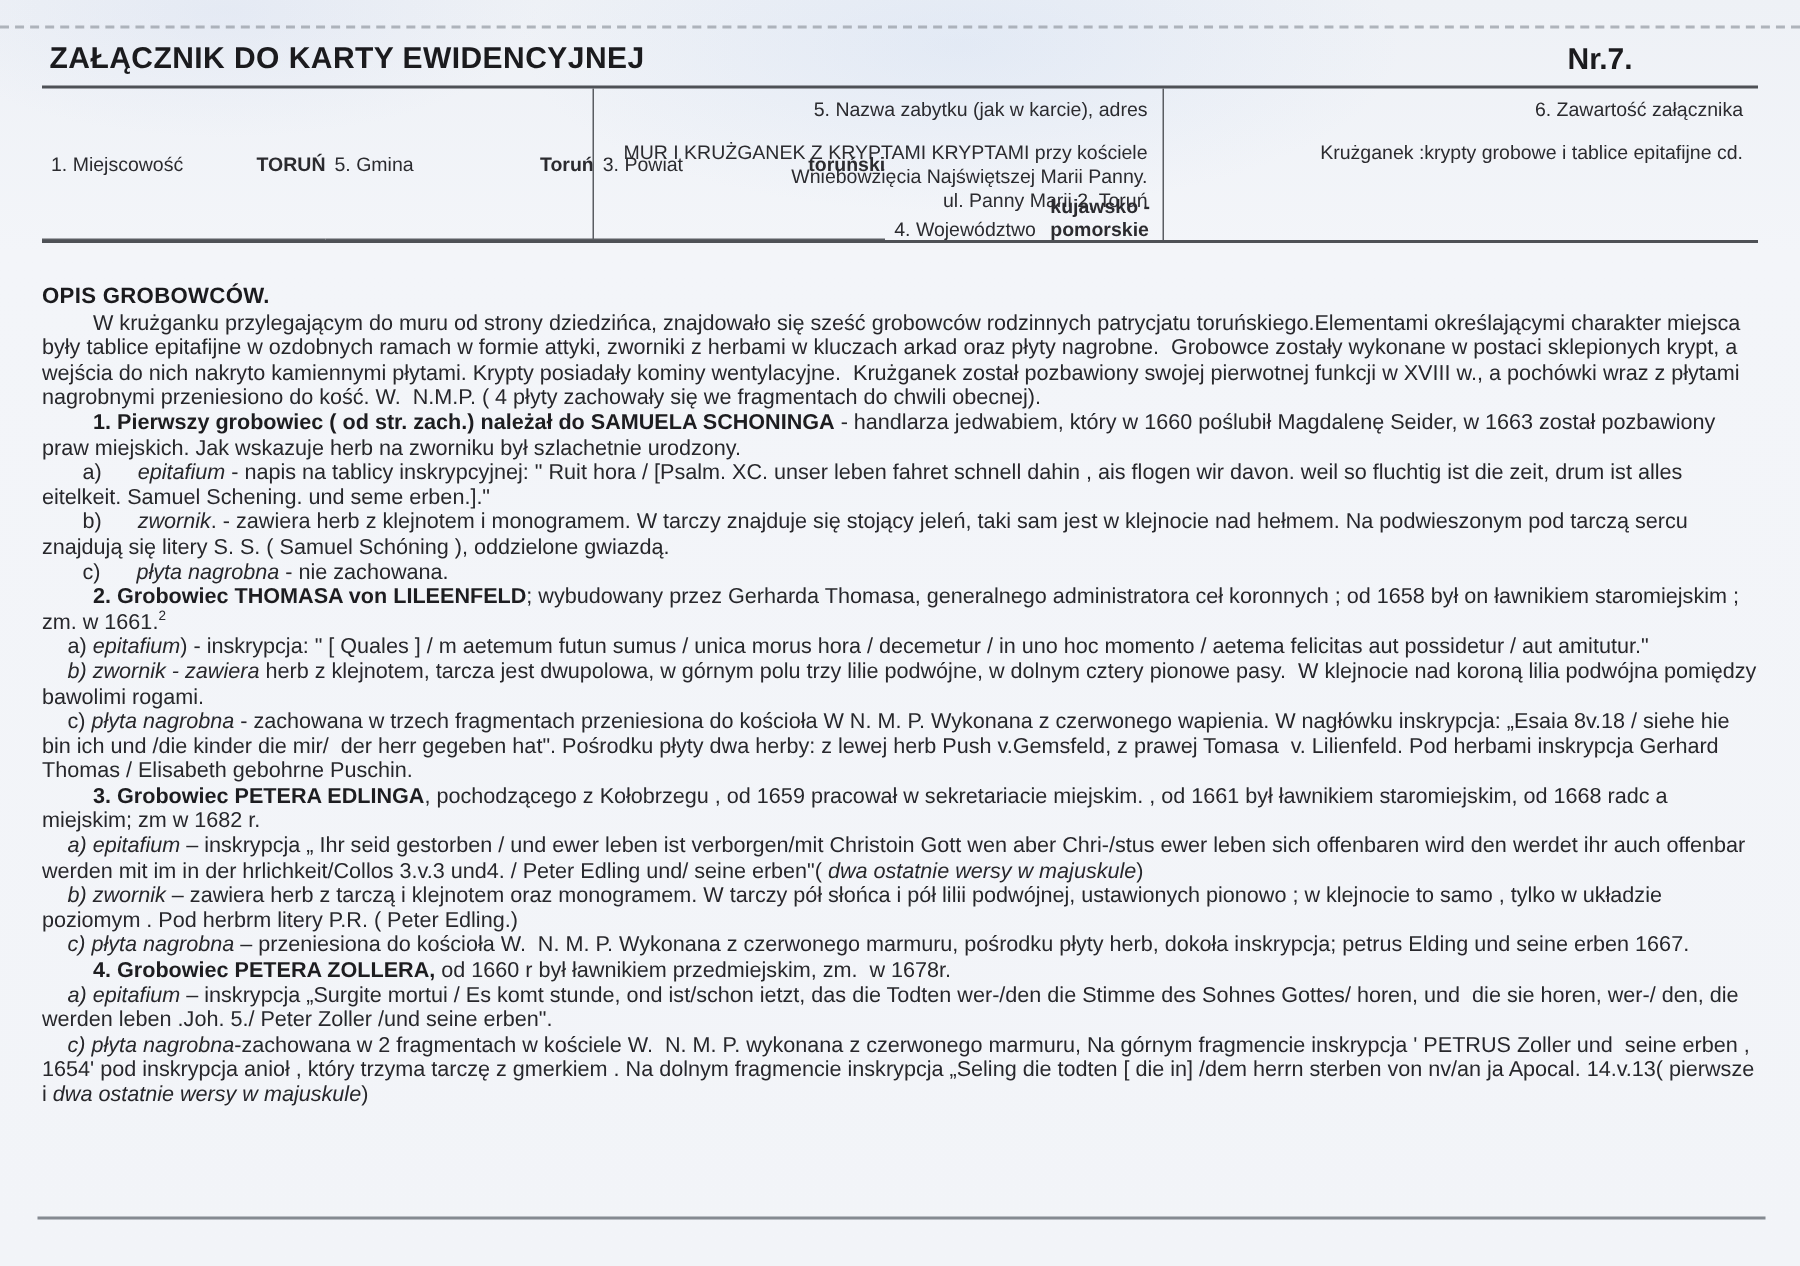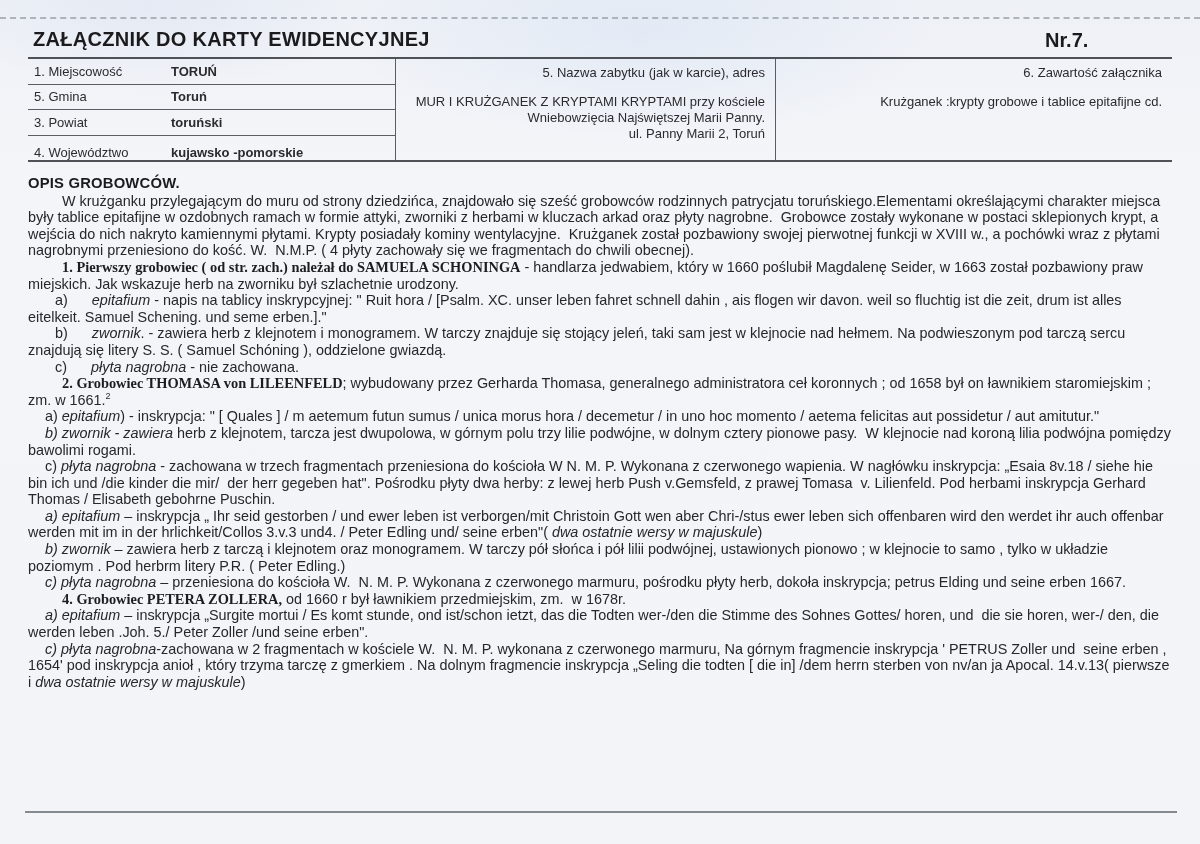--- a/index.html
+++ b/index.html
@@ -29,41 +29,41 @@
   .docnum{
     position:absolute;left:1045px;top:29px;
     font-size:20px;font-weight:bold;color:#1b1b1e;
   }
   .htable{
     position:absolute;left:28px;top:57px;width:1144px;height:101px;
     border-top:2px solid #4e5156;border-bottom:2px solid #4e5156;
     display:grid;grid-template-columns:367px 380px 397px;
     font-size:13px;color:#2b2b2f;
   }
-  .tcol-left{display:flex;flex-direction:column;}
+  .tcol-left{display:flex;flex-direction:row;}
   .trow{flex:1;display:flex;align-items:center;border-bottom:1px solid #5a5d62;}
   .trow:last-child{border-bottom:none;align-items:flex-end;}
   .tlabel{width:130px;padding-left:6px;}
   .tvalue{padding-left:7px;font-weight:bold;}
   .tcol-mid,.tcol-right{border-left:1px solid #5a5d62;padding:6px 10px 0 10px;text-align:right;}
   .tcol-head{font-size:13px;}
   .tcol-body{margin-top:14px;line-height:16px;}
   .body-text{
-    position:absolute;left:28px;top:175px;width:1146px;
+    position:absolute;left:28px;top:190px;width:1146px;
     font-size:14.4px;line-height:16.6px;color:#27272b;
   }
   .body-heading{
     font-weight:bold;color:#1b1b1e;font-size:14.8px;letter-spacing:.2px;
     margin:0 0 1px 0;
   }
   .para{margin:0;white-space:pre-wrap;}
   .ind-xl{text-indent:34px;}
   .ind-md{text-indent:27px;}
   .ind-sm{text-indent:17px;}
-  .b{font-weight:bold;color:#1d1d20;font-family:Liberation Serif, serif;}
+  .b{font-weight:bold;color:#1d1d20;}
   .i{font-style:italic;}
   .sup{font-size:9px;vertical-align:super;line-height:0;}
   .bottom-line{
     position:absolute;left:25px;top:811px;width:1152px;height:0;
     border-top:2px solid #72777f;opacity:.85;
   }
 </style>
 </head>
 <body>
 
@@ -113,20 +113,21 @@
     <div>
         <p class="para ind-xl"><span>W krużganku przylegającym do muru od strony dziedzińca, znajdowało się sześć grobowców rodzinnych patrycjatu toruńskiego.Elementami określającymi charakter miejsca były tablice epitafijne w ozdobnych ramach w formie attyki, zworniki z herbami w kluczach arkad oraz płyty nagrobne.  Grobowce zostały wykonane w postaci sklepionych krypt, a wejścia do nich nakryto kamiennymi płytami. Krypty posiadały kominy wentylacyjne.  Krużganek został pozbawiony swojej pierwotnej funkcji w XVIII w., a pochówki wraz z płytami nagrobnymi przeniesiono do kość. W.  N.M.P. ( 4 płyty zachowały się we fragmentach do chwili obecnej).</span></p>
         <p class="para ind-xl"><span class="b">1. Pierwszy grobowiec ( od str. zach.) należał do SAMUELA SCHONINGA</span><span> - handlarza jedwabiem, który w 1660 poślubił Magdalenę Seider, w 1663 został pozbawiony praw miejskich. Jak wskazuje herb na zworniku był szlachetnie urodzony.</span></p>
         <p class="para ind-md"><span>a)      </span><span class="i">epitafium</span><span> - napis na tablicy inskrypcyjnej: " Ruit hora / [Psalm. XC. unser leben fahret schnell dahin , ais flogen wir davon. weil so fluchtig ist die zeit, drum ist alles eitelkeit. Samuel Schening. und seme erben.]."</span></p>
         <p class="para ind-md"><span>b)      </span><span class="i">zwornik</span><span>. - zawiera herb z klejnotem i monogramem. W tarczy znajduje się stojący jeleń, taki sam jest w klejnocie nad hełmem. Na podwieszonym pod tarczą sercu znajdują się litery S. S. ( Samuel Schóning ), oddzielone gwiazdą.</span></p>
         <p class="para ind-md"><span>c)      </span><span class="i">płyta nagrobna</span><span> - nie zachowana.</span></p>
         <p class="para ind-xl"><span class="b">2. Grobowiec THOMASA von LILEENFELD</span><span>; wybudowany przez Gerharda Thomasa, generalnego administratora ceł koronnych ; od 1658 był on ławnikiem staromiejskim ; zm. w 1661.</span><span class="sup">2</span></p>
         <p class="para ind-sm"><span>a) </span><span class="i">epitafium</span><span>) - inskrypcja: " [ Quales ] / m aetemum futun sumus / unica morus hora / decemetur / in uno hoc momento / aetema felicitas aut possidetur / aut amitutur."</span></p>
         <p class="para ind-sm"><span class="i">b) zwornik - zawiera</span><span> herb z klejnotem, tarcza jest dwupolowa, w górnym polu trzy lilie podwójne, w dolnym cztery pionowe pasy.  W klejnocie nad koroną lilia podwójna pomiędzy bawolimi rogami.</span></p>
         <p class="para ind-sm"><span>c) </span><span class="i">płyta nagrobna</span><span> - zachowana w trzech fragmentach przeniesiona do kościoła W N. M. P. Wykonana z czerwonego wapienia. W nagłówku inskrypcja: „Esaia 8v.18 / siehe hie bin ich und /die kinder die mir/  der herr gegeben hat". Pośrodku płyty dwa herby: z lewej herb Push v.Gemsfeld, z prawej Tomasa  v. Lilienfeld. Pod herbami inskrypcja Gerhard Thomas / Elisabeth gebohrne Puschin.</span></p>
+        <p class="para ind-xl"><span class="b">3. Grobowiec PETERA EDLINGA</span><span>, pochodzącego z Kołobrzegu , od 1659 pracował w sekretariacie miejskim. , od 1661 był ławnikiem staromiejskim, od 1668 radc a miejskim; zm w 1682 r.</span></p>
         <p class="para ind-sm"><span class="i">a) epitafium</span><span> – inskrypcja „ Ihr seid gestorben / und ewer leben ist verborgen/mit Christoin Gott wen aber Chri-/stus ewer leben sich offenbaren wird den werdet ihr auch offenbar werden mit im in der hrlichkeit/Collos 3.v.3 und4. / Peter Edling und/ seine erben"( </span><span class="i">dwa ostatnie wersy w majuskule</span><span>)</span></p>
         <p class="para ind-sm"><span class="i">b) zwornik</span><span> – zawiera herb z tarczą i klejnotem oraz monogramem. W tarczy pół słońca i pół lilii podwójnej, ustawionych pionowo ; w klejnocie to samo , tylko w układzie poziomym . Pod herbrm litery P.R. ( Peter Edling.)</span></p>
         <p class="para ind-sm"><span class="i">c) płyta nagrobna</span><span> – przeniesiona do kościoła W.  N. M. P. Wykonana z czerwonego marmuru, pośrodku płyty herb, dokoła inskrypcja; petrus Elding und seine erben 1667.</span></p>
         <p class="para ind-xl"><span class="b">4. Grobowiec PETERA ZOLLERA,</span><span> od 1660 r był ławnikiem przedmiejskim, zm.  w 1678r.</span></p>
         <p class="para ind-sm"><span class="i">a) epitafium</span><span> – inskrypcja „Surgite mortui / Es komt stunde, ond ist/schon ietzt, das die Todten wer-/den die Stimme des Sohnes Gottes/ horen, und  die sie horen, wer-/ den, die werden leben .Joh. 5./ Peter Zoller /und seine erben".</span></p>
         <p class="para ind-sm"><span class="i">c) płyta nagrobna</span><span>-zachowana w 2 fragmentach w kościele W.  N. M. P. wykonana z czerwonego marmuru, Na górnym fragmencie inskrypcja ' PETRUS Zoller und  seine erben , 1654' pod inskrypcja anioł , który trzyma tarczę z gmerkiem . Na dolnym fragmencie inskrypcja „Seling die todten [ die in] /dem herrn sterben von nv/an ja Apocal. 14.v.13( pierwsze i </span><span class="i">dwa ostatnie wersy w majuskule</span><span>)</span></p>
       </div>
   </div>
 
   <div class="bottom-line"></div>

